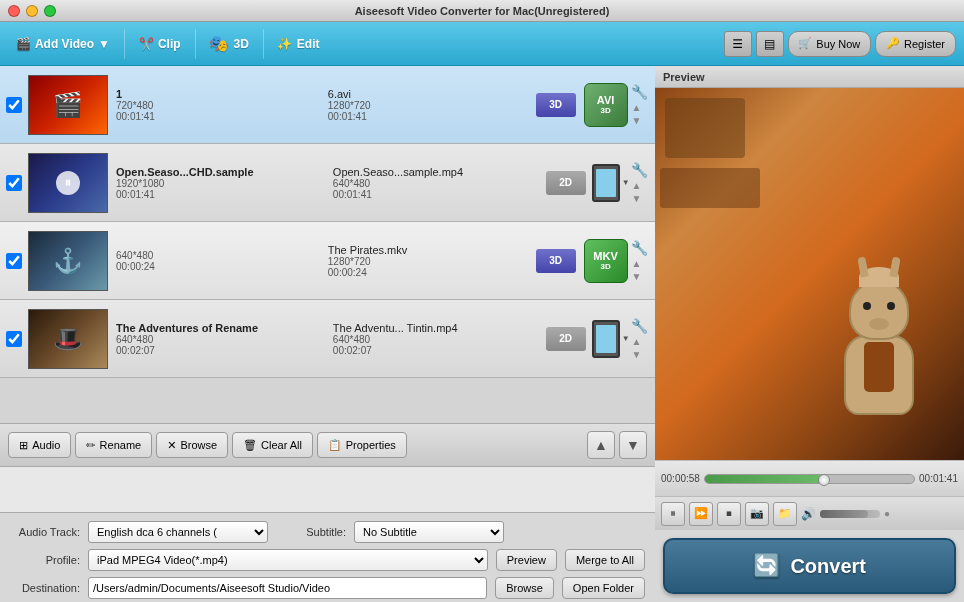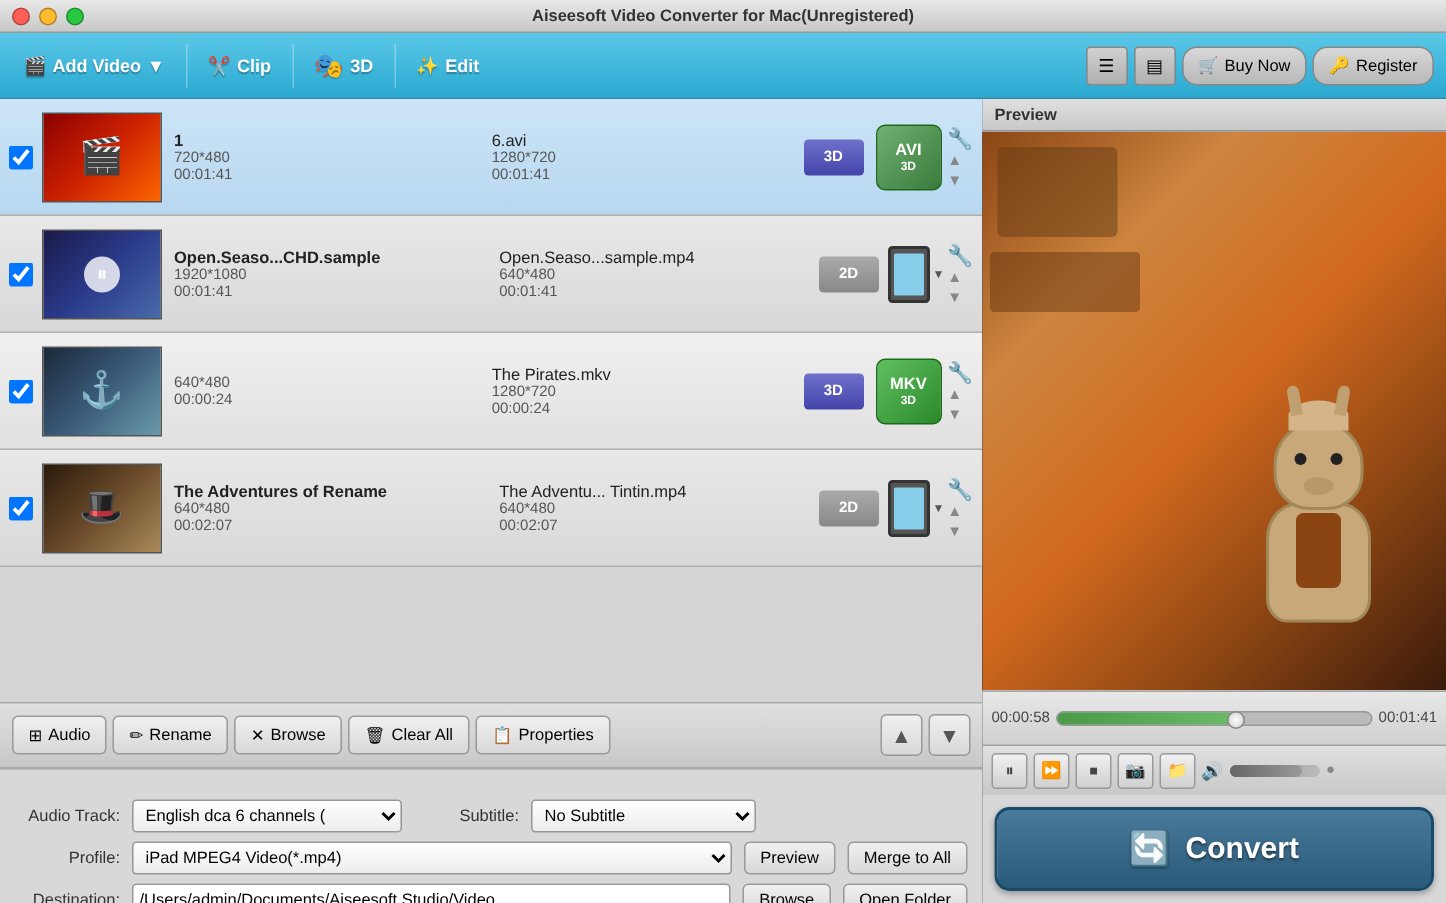--- a/index.html
+++ b/index.html
@@ -142,22 +142,22 @@
       border: 1px solid #999; border-radius: 4px;
       cursor: pointer; display: flex; align-items: center; justify-content: center;
       font-size: 14px; color: #555;
     }
 
     
     .settings-area {
       height: 90px;
       background: #d8d8d8;
       border-top: 1px solid #aaa;
-      padding: 20px 10px;
-      display: flex; flex-direction: column; gap: 6px;
+      padding: 8px 10px;
+      display: flex; flex-direction: column; gap: 6px; margin-top: 45px;
     }
     .settings-row { display: flex; align-items: center; gap: 8px; }
     .settings-label { width: 70px; text-align: right; font-size: 11px; color: #333; }
     .settings-select {
       height: 22px; font-size: 11px; border: 1px solid #999; border-radius: 3px;
       background: linear-gradient(to bottom, #fff, #ececec);
       padding: 0 4px; cursor: pointer;
     }
     .settings-input {
       height: 22px; font-size: 11px; border: 1px solid #999; border-radius: 3px;

